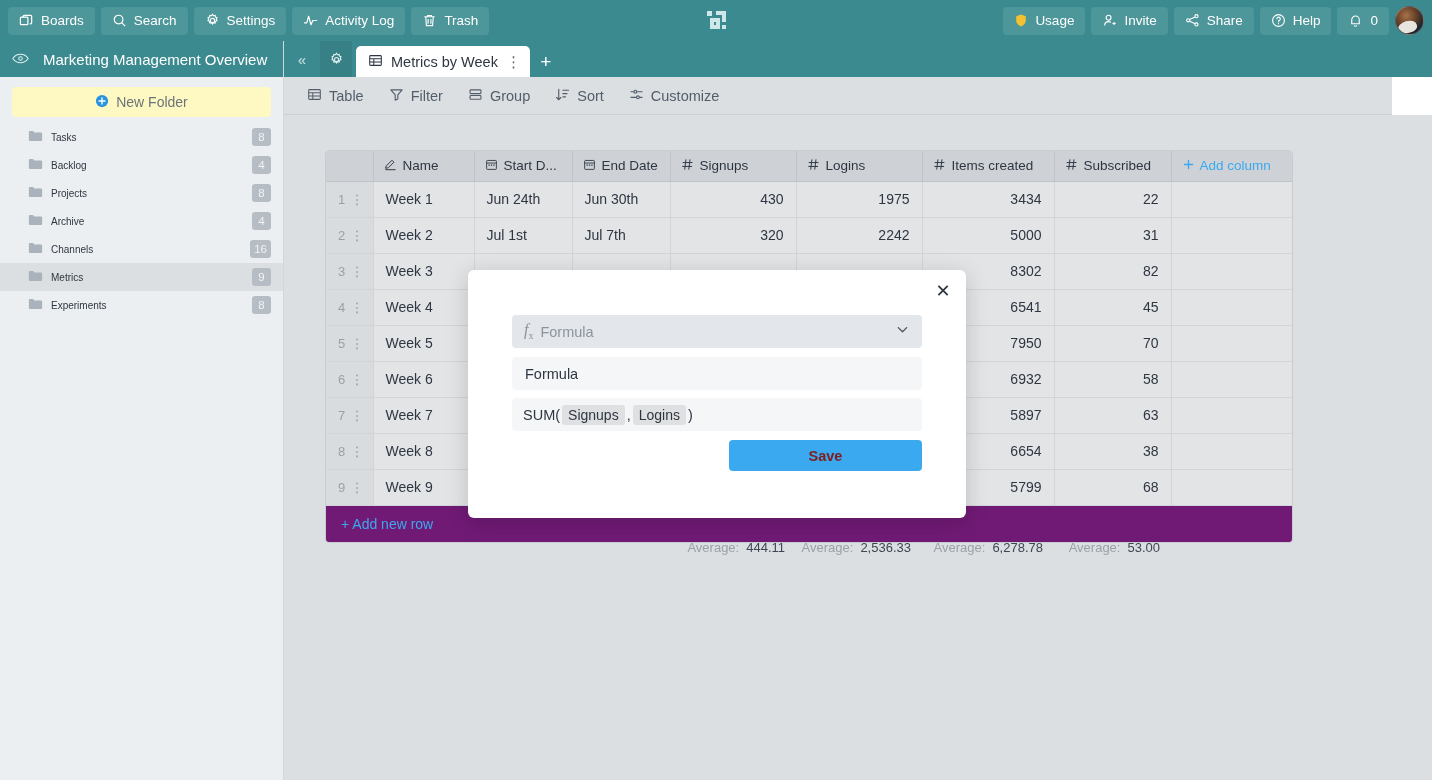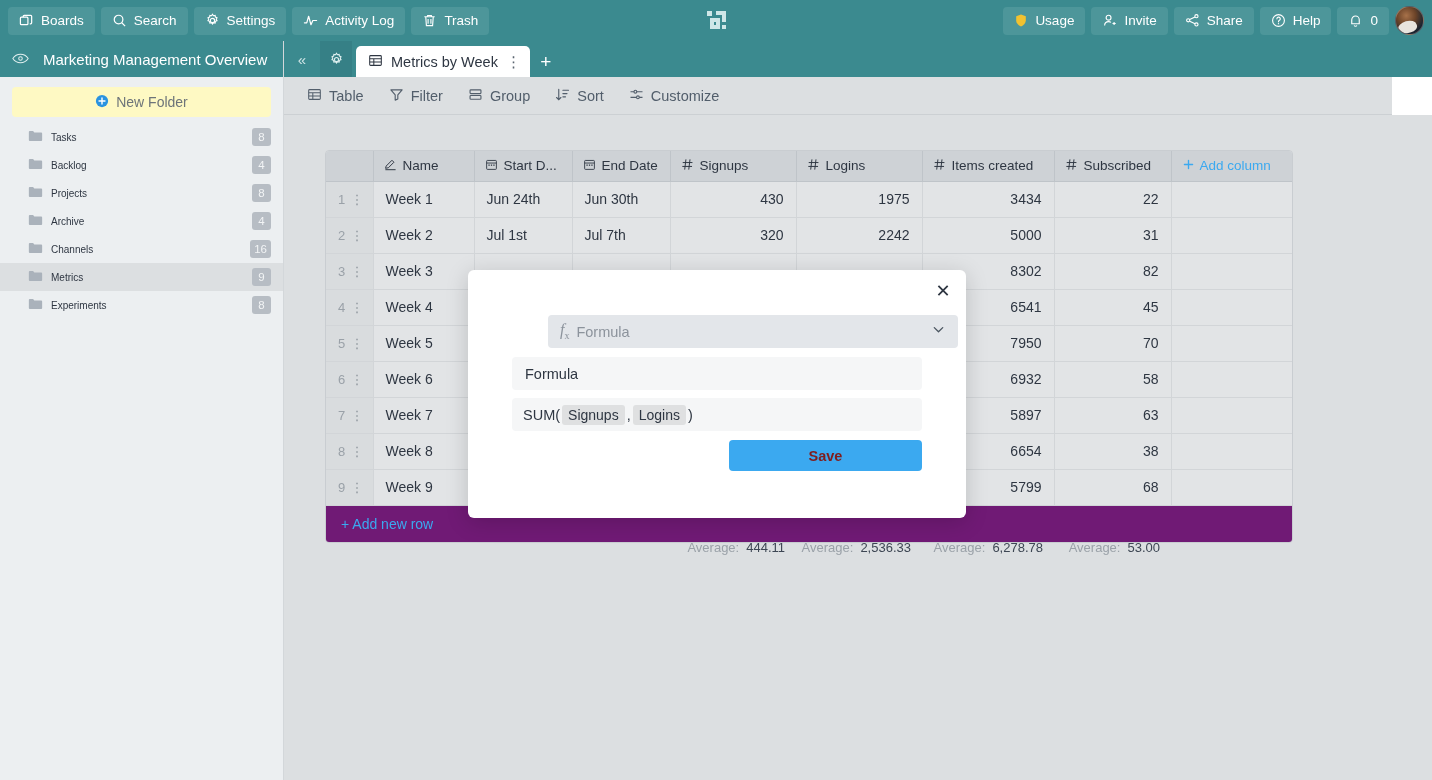--- a/index.html
+++ b/index.html
@@ -198,21 +198,21 @@
     position: absolute; right: 13px; top: 11px;
     width: 20px; height: 20px;
     display: flex; align-items: center; justify-content: center;
     color: #2e3642; font-size: 18px; cursor: pointer; line-height: 1;
   }
   .m-select {
     position: absolute; left: 44px; top: 45px;
     width: 410px; height: 33px;
     background: #e3e6ea; border-radius: 4px;
     display: flex; align-items: center;
-    padding: 0 12px; cursor: pointer; margin-left: 36px;
+    padding: 0 12px; cursor: pointer;
   }
   .m-select-label { flex: 1; display: flex; align-items: center; gap: 7px; color: #8c939c; font-size: 14.5px; }
   .fx { font-family: "Liberation Serif", serif; font-style: italic; font-size: 16px; color: #8c939c; }
   .fx sub { font-style: normal; font-size: 10px; }
   .m-name {
     position: absolute; left: 44px; top: 87px;
     width: 410px; height: 33px;
     background: #f5f6f7; border-radius: 4px;
     display: flex; align-items: center; padding: 0 13px;
     color: #2e3642; font-size: 14.5px; cursor: text;

